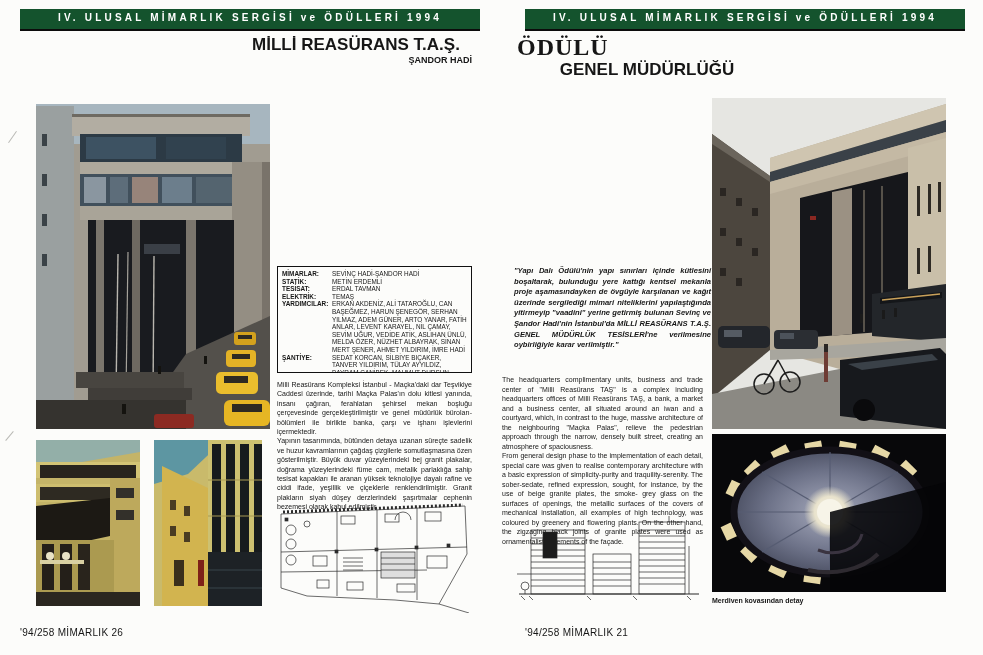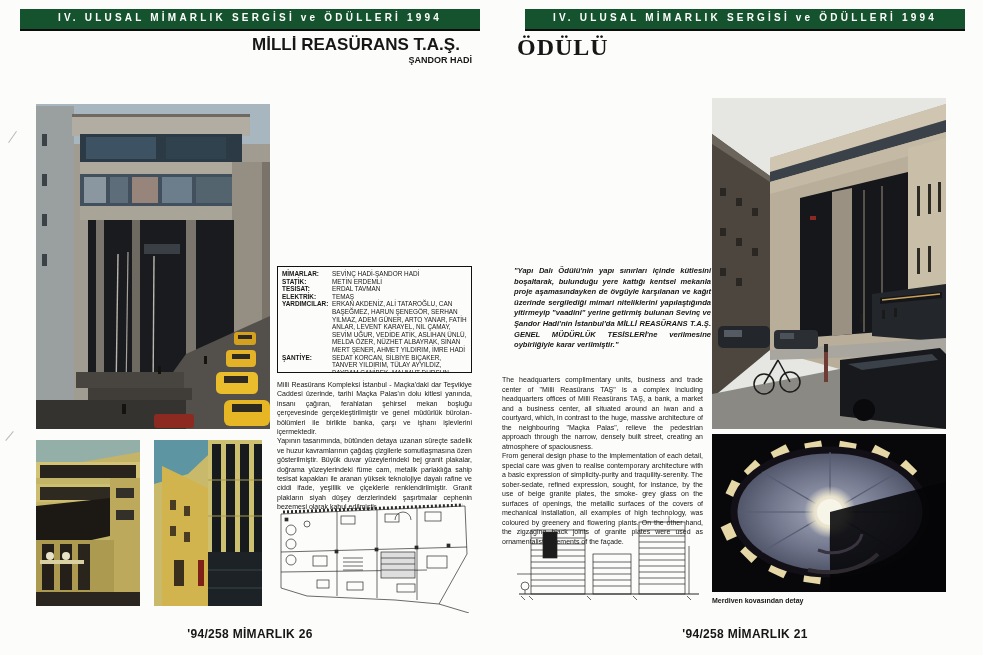--- a/index.html
+++ b/index.html
@@ -22,21 +22,21 @@
   .t2 { font-size:17px; font-weight:bold; line-height:18px;text-align:center; }
   .t3 { font-size:9px; font-weight:bold; line-height:12px; }
   #credits { left:277px; top:266px; width:195px; height:107px; border:1px solid #111;
              padding:3px 4px; font-size:6.4px; line-height:7.6px; overflow:hidden; background:#fcfcfa; }
   .crow { display:flex; }
   .clabel { width:50px; flex:none; font-weight:bold; }
   .cval { flex:1; }
   .jtext { font-size:7px; line-height:9.4px; text-align:justify; }
   .quote { font-size:7.6px; line-height:10.6px; font-weight:bold; font-style:italic; text-align:justify; }
   .caption { font-size:7px; font-weight:bold; }
-  .footer { font-size:12px; font-weight:bold; text-align:center; letter-spacing:0.3px; }
+  .footer { font-size:10px; font-weight:normal; letter-spacing:0.3px; }
   .scratch { background:#b9b9b5; width:1px; }
 </style>
 </head>
 <body>
 
 <div id="spread">
 
   <div class="abs scratch" style="left:12px;top:130px;height:14px;transform:rotate(35deg);"></div>
   <div class="abs scratch" style="left:9px;top:430px;height:12px;transform:rotate(40deg);"></div>
 
@@ -225,20 +225,21 @@
     <div class="abs footer" style="left:20px;top:627px;width:460px;">'94/258 MİMARLIK 26</div>
   </div>
 
   <div>
 
     <div class="abs hbar" style="left:525px;top:9px;width:440px;">IV. ULUSAL MİMARLIK SERGİSİ ve ÖDÜLLERİ 1994</div>
     <div class="abs hrule" style="left:525px;top:29px;width:440px;"></div>
 
     <div class="abs" id="rp-titles">
       <div class="serif-title t1r">ÖDÜLÜ</div>
+      <div class="t2">GENEL MÜDÜRLÜĞÜ</div>
     </div>
 
     <div class="abs quote" style="left:514px;top:266px;width:197px;">"Yapı Dalı Ödülü'nin yapı sınırları içinde kütlesini boşaltarak, bulunduğu yere kattığı kentsel mekanla proje aşamasındayken de övgüyle karşılanan ve kağıt üzerinde sergilediği mimari niteliklerini yapılaştığında yitirmeyip "vaadini" yerine getirmiş bulunan Sevinç ve Şandor Hadi'nin İstanbul'da MİLLİ REASÜRANS T.A.Ş. GENEL MÜDÜRLÜK TESİSLERİ'ne verilmesine oybirliğiyle karar verilmiştir."</div>
 
     <div class="abs jtext" style="left:502px;top:375px;width:201px;line-height:9.5px;">
       <p>The headquarters complimentary units, business and trade center of "Milli Reasürans TAŞ" is a complex including headquarters offices of Milli Reasürans TAŞ, a bank, a market and a business center, all situated around an iwan and a courtyard, which, in contrast to the huge, massive architecture of the neighbouring "Maçka Palas", relieve the pedestrian approach through the narrow, densely built street, creating an atmosphere of spaciousness.</p>
       <p>From general design phase to the implementation of each detail, special care was given to realise contemporary architecture with a basic expression of simplicity-purity and traquility-serenity. The sober-sedate, refined expression, sought, for instance, by the use of beige granite plates, the smoke- grey glass on the surfaces of openings, the metallic surfaces of the covers of mechanical installation, all examples of high technology, was coloured by greenery and flowering plants. On the other hand, the zigzaging black joints of granite plates were used as ornamentalistic elements of the façade.</p>
     </div>
 
     <div class="abs photo" style="left:712px;top:98px;width:234px;height:331px;">

